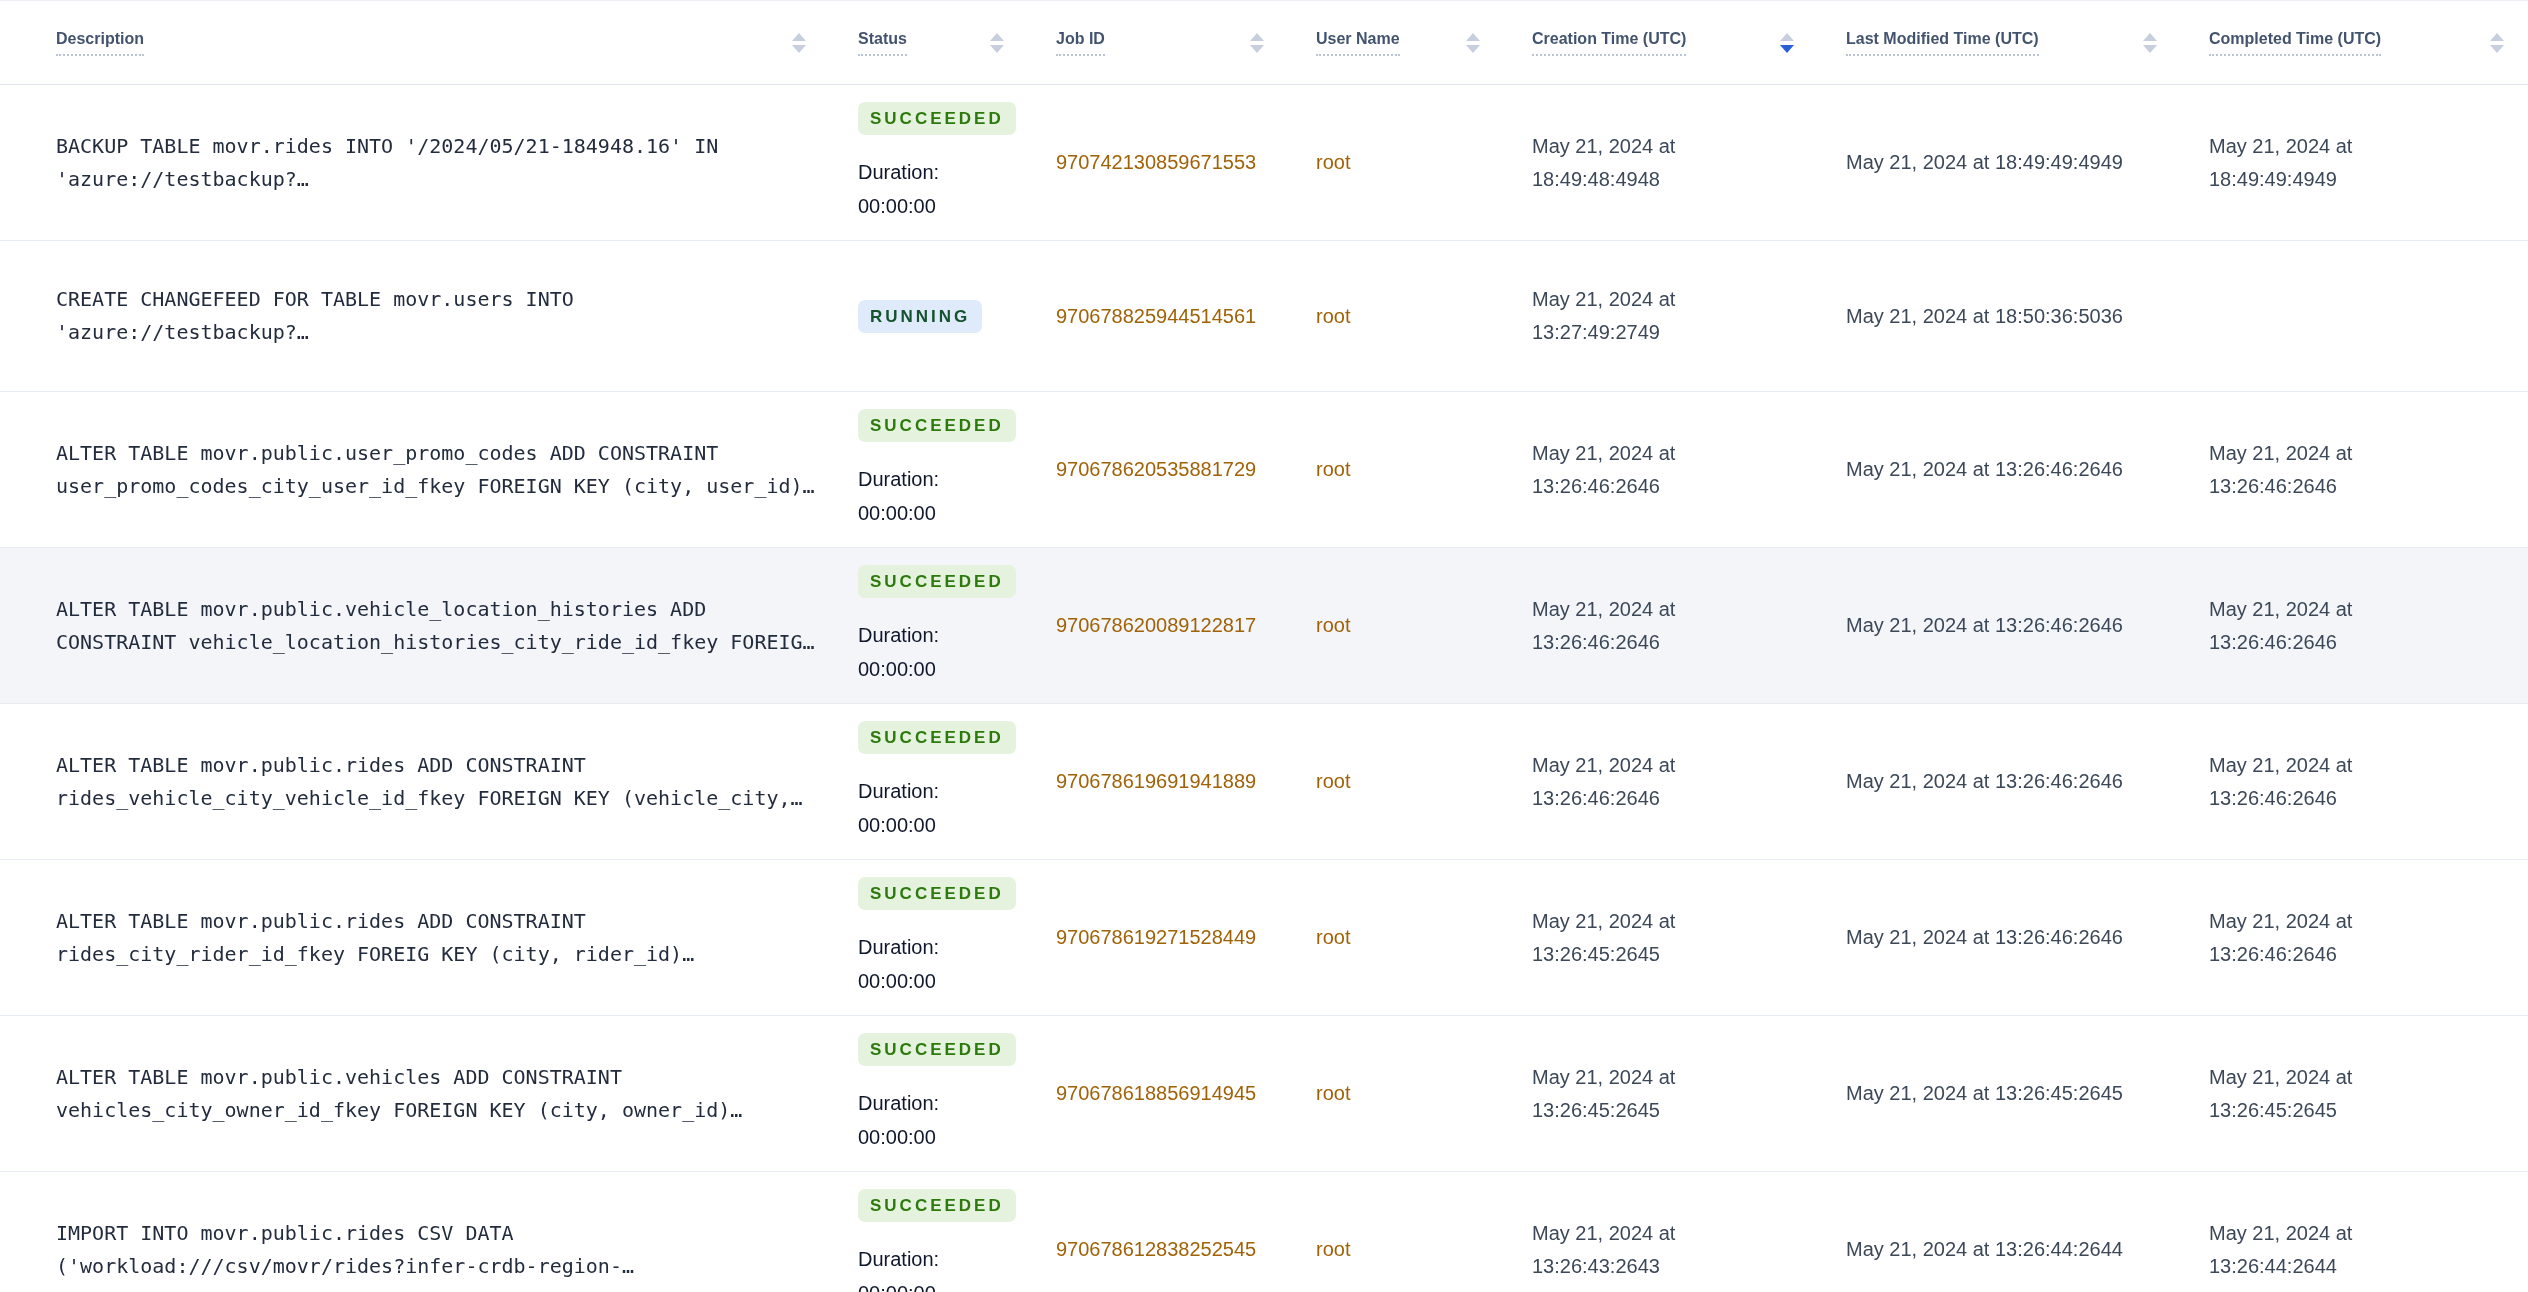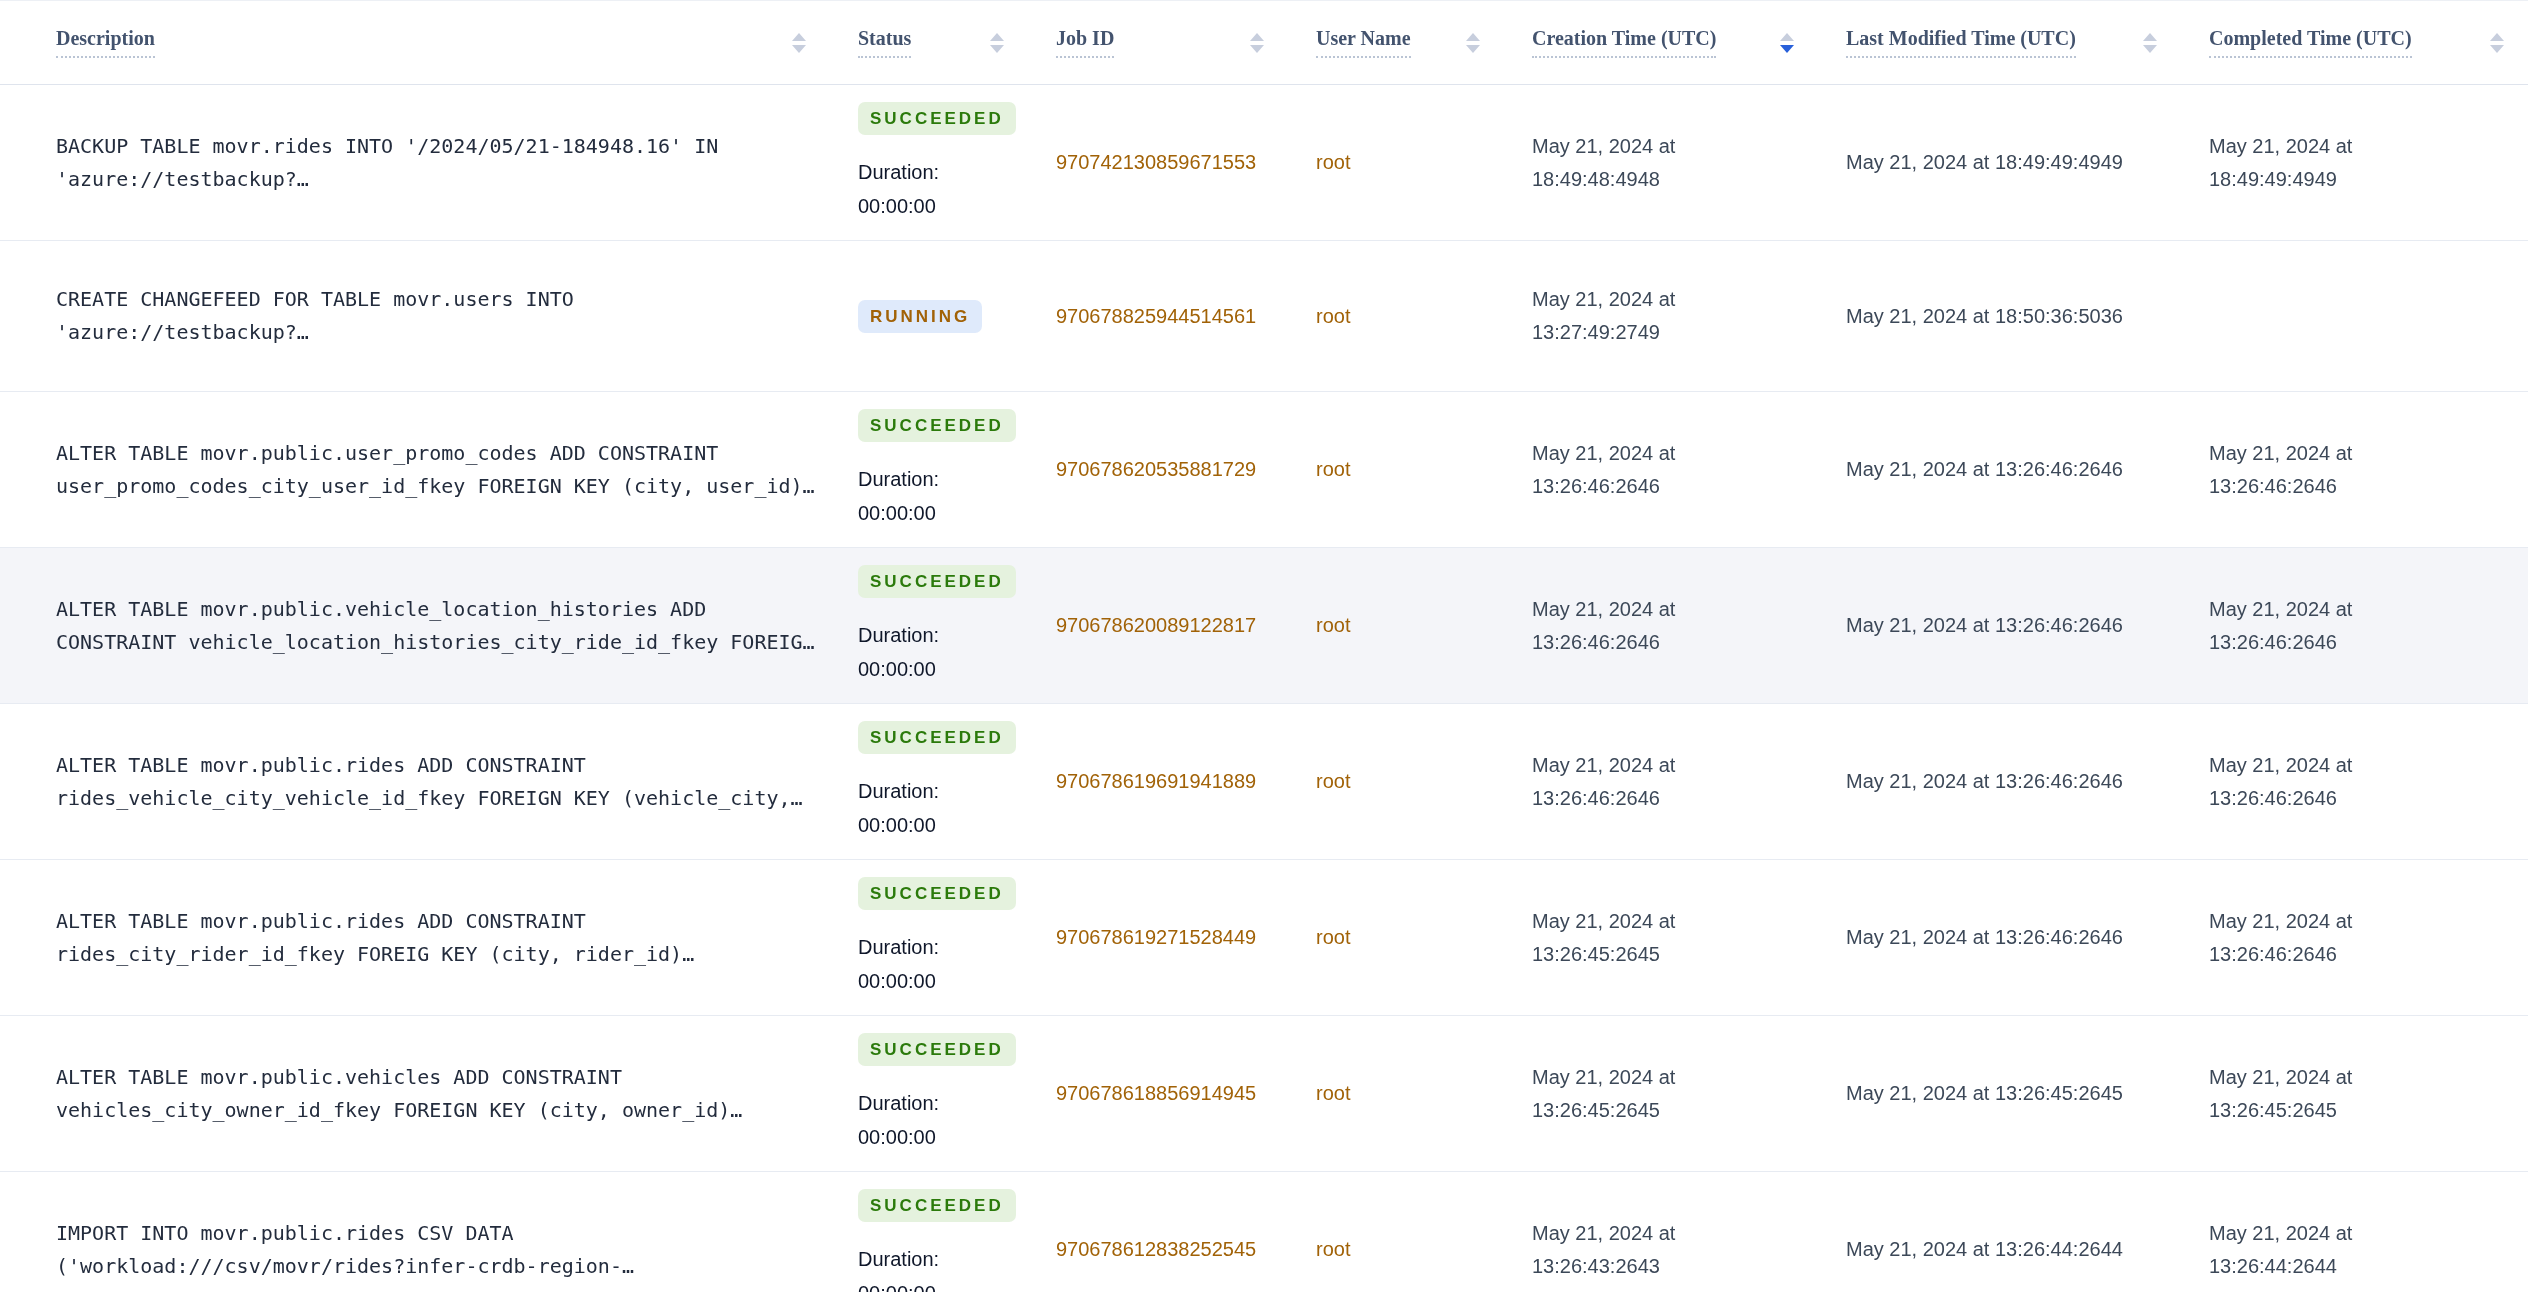--- a/index.html
+++ b/index.html
@@ -22,24 +22,23 @@
   col.c-created   { width: 314px; }
   col.c-modified  { width: 363px; }
   col.c-completed { width: 347px; }
 
   thead th {
     height: 83px;
     vertical-align: middle;
     text-align: left;
     padding: 0 24px 0 28px;
     border-bottom: 1px solid #dfe4ed;
-    font-size: 20px;
+    font-size: 16px;
     font-weight: 700;
     color: #43536e;
-    font-family: Liberation Serif, serif;
   }
   thead th.first { padding-left: 56px; }
   .th-inner { display: flex; align-items: center; justify-content: space-between; }
   .th-label { border-bottom: 2px dotted #bac4d4; padding-bottom: 6px; white-space: nowrap; }
   .sort { display: inline-flex; flex-direction: column; gap: 4px; margin-left: 14px; flex: none; }
   .tri { width: 0; height: 0; border-left: 7px solid transparent; border-right: 7px solid transparent; }
   .tri-up   { border-bottom: 8px solid #c7cedd; }
   .tri-down { border-top: 8px solid #c7cedd; }
   .tri-down.active { border-top-color: #2860da; }
 
@@ -63,21 +62,21 @@
     display: inline-block;
     font-size: 17px;
     font-weight: 700;
     letter-spacing: 3px;
     line-height: 1;
     padding: 8px 12px;
     border-radius: 7px;
     white-space: nowrap;
   }
   .badge-succeeded { background: #e5f2de; color: #2b7a0b; }
-  .badge-running   { background: #dfeafb; color: #a16207; }
+  .badge-running   { background: #dfeafb; color: #14532d; }
   .duration-label { margin-top: 20px; }
   .duration-label, .duration-value {
     font-size: 20px;
     line-height: 34px;
     color: #0f172a;
     white-space: nowrap;
   }
   .cell-text {
     font-size: 20px;
     color: #a16207;

